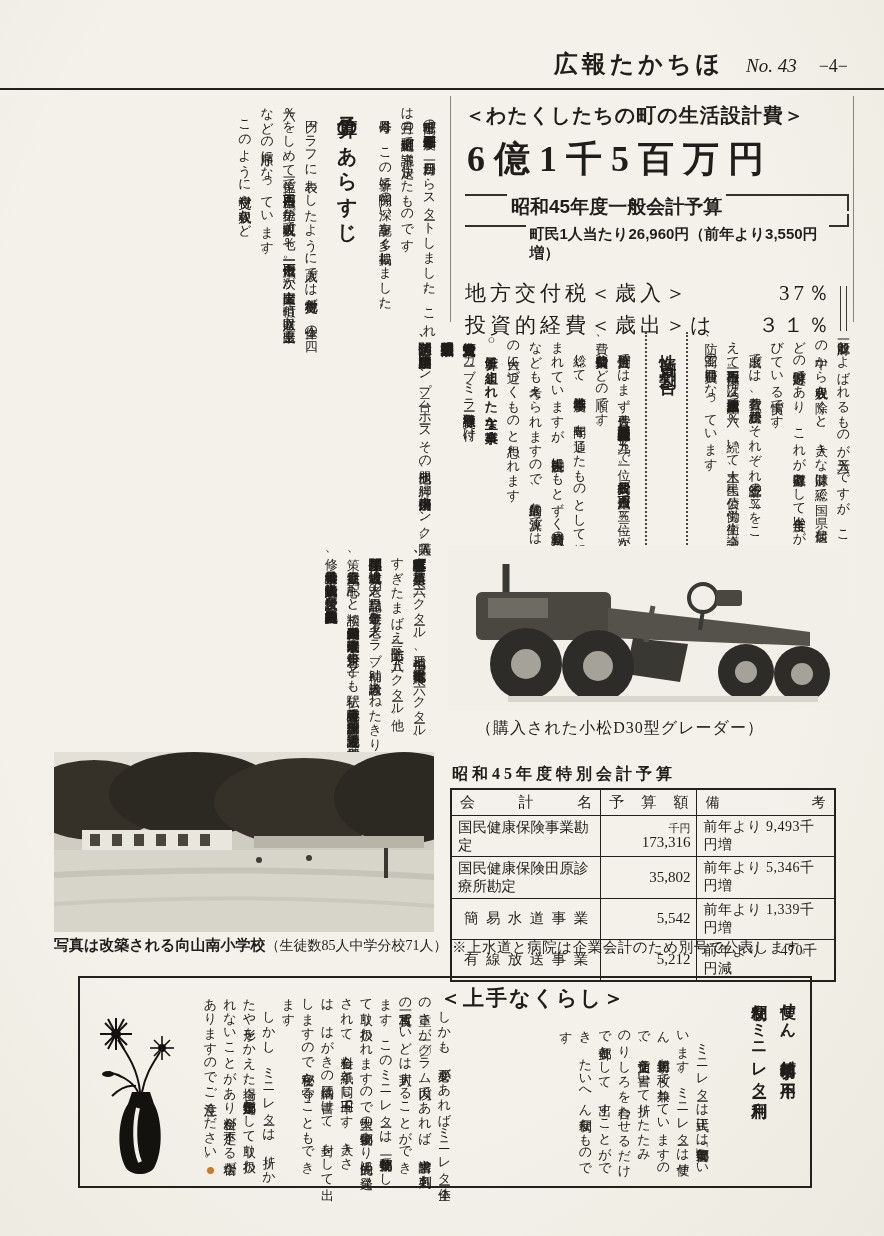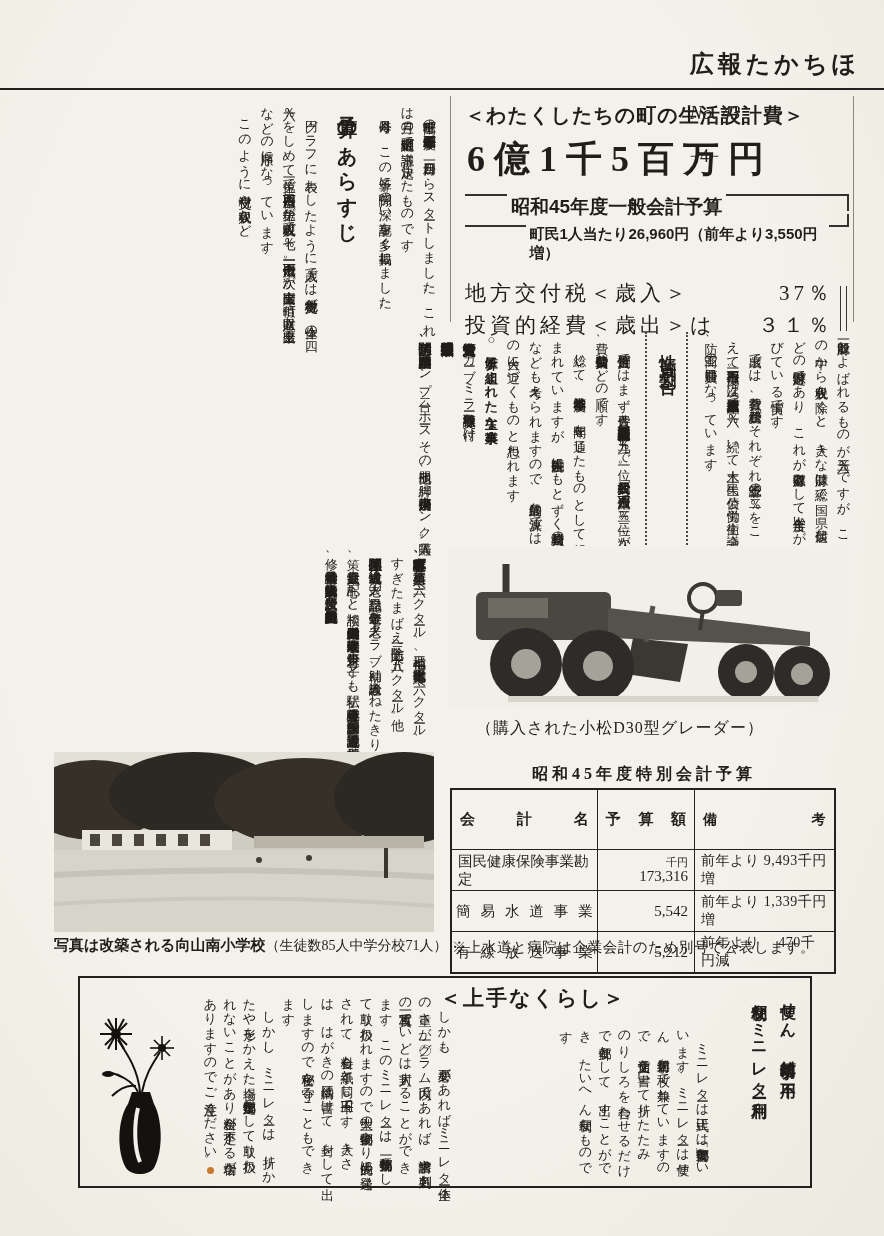--- a/index.html
+++ b/index.html
@@ -4,21 +4,21 @@
 <style>
   html,body{margin:0;padding:0;}
   body{width:884px;height:1236px;background:#e9e6de;font-family:"Liberation Serif",serif;color:#201e1a;}
   #sheet{position:relative;width:884px;height:1236px;overflow:hidden;
     background:radial-gradient(ellipse at 45% 40%, #f4f1ea 60%, #ece9e0 100%);}
   .vtext{writing-mode:vertical-rl;text-orientation:mixed;}
   .vtext p{margin:0;}
   .abs{position:absolute;}
   .g{font-family:"Liberation Sans",sans-serif;font-weight:bold;}
   
-  #masthead{top:48px;right:24px;display:flex;align-items:baseline;gap:22px;flex-direction:column;}
+  #masthead{top:48px;right:36px;display:flex;align-items:baseline;gap:22px;}
   #masthead .t{font-size:24px;font-weight:bold;letter-spacing:4px;}
   #masthead .no{font-size:19px;font-style:italic;}
   #masthead .pg{font-size:18px;}
   #headrule{top:88px;left:0;width:884px;height:2px;background:#23211d;}
   
   #article-top{left:56px;top:98px;width:384px;height:236px;font-size:13px;line-height:1.7;}
   #article-top .hd{font-size:20px;letter-spacing:3px;margin:0 9px;padding-top:2px;}
   
   #leadbox{left:450px;top:96px;width:404px;height:226px;border-left:1px solid #8a867c;border-right:1px solid #8a867c;padding:6px 4px 0 14px;box-sizing:border-box;}
   #leadbox .kick{font-size:20px;letter-spacing:1px;}
@@ -42,28 +42,28 @@
   
   #band-low{left:56px;top:548px;width:374px;height:199px;font-size:13px;line-height:1.7;}
   
   #grader{left:448px;top:546px;width:400px;height:164px;}
   #grader-cap{left:420px;top:718px;width:400px;text-align:center;font-size:16px;letter-spacing:1px;}
   
   #school{left:54px;top:752px;width:380px;height:180px;}
   #school-cap{left:54px;top:936px;width:382px;font-size:14px;white-space:nowrap;}
   #school-cap .b{font-size:15px;}
   
-  #table-title{left:452px;top:764px;width:384px;text-align:center;font-size:16px;letter-spacing:4px;font-weight:bold;}
+  #table-title{left:452px;top:764px;width:384px;text-align:left;font-size:16px;letter-spacing:4px;font-weight:bold;}
   #sbt{left:450px;top:788px;width:386px;border-collapse:collapse;background:transparent;}
   #sbt,#sbt td,#sbt th{border:1px solid #23211d;}
   #sbt{border:2.5px solid #23211d;}
-  #sbt th{font-size:15px;font-weight:bold;padding:20px 8px;text-align:justify;text-align-last:justify;}
+  #sbt th{font-size:15px;font-weight:normal;padding:3px 8px;text-align:justify;text-align-last:justify;}
   #sbt td{font-size:14.5px;padding:2px 6px;}
   #sbt .name{width:150px;line-height:1.25;}
-  #sbt .name.spread{text-align:justify;text-align-last:justify;padding:2px 4px;margin-top:36px;}
+  #sbt .name.spread{text-align:justify;text-align-last:justify;padding:2px 12px;margin-top:36px;}
   #sbt .amt{width:88px;text-align:right;font-size:15px;}
   #sbt .amt .unit{display:block;font-size:11px;line-height:1;padding-top:2px;}
   #sbt .note{width:140px;font-size:14px;letter-spacing:0.5px;}
   #tb-note{left:452px;top:938px;font-size:14.5px;letter-spacing:0.5px;}
   
   #kurashi{left:78px;top:976px;width:734px;height:212px;border:2px solid #23211d;box-sizing:border-box;}
   #kurashi .ttl{position:absolute;left:360px;top:6px;font-size:21px;letter-spacing:2px;}
   #kur-head{position:absolute;right:8px;top:13px;height:186px;font-size:16px;line-height:1.8;letter-spacing:1px;}
   #kur-b1{position:absolute;left:380px;top:44px;width:252px;height:152px;font-size:13px;line-height:1.5;}
   #kur-b2{position:absolute;left:62px;top:11px;width:312px;height:190px;font-size:13px;line-height:1.5;}
@@ -192,20 +192,25 @@
     <tbody>
         <tr>
       <th class="name">会　計　名</th>
       <th class="amt" style="text-align:justify;">予 算 額</th>
       <th class="note">備　　考</th>
     </tr>
     <tr>
       <td class="name">国民健康保険事業勘定</td>
       <td class="amt"><span class="unit">千円</span><span>173,316</span></td>
       <td class="note">前年より 9,493千円増</td>
+    </tr>
+    <tr>
+      <td class="name">国民健康保険田原診療所勘定</td>
+      <td class="amt">35,802</td>
+      <td class="note">前年より 5,346千円増</td>
     </tr>
     <tr>
       <td class="name spread">簡易水道事業</td>
       <td class="amt">5,542</td>
       <td class="note">前年より 1,339千円増</td>
     </tr>
     <tr>
       <td class="name spread">有線放送事業</td>
       <td class="amt">5,212</td>
       <td class="note">前年より　 470千円減</td>

